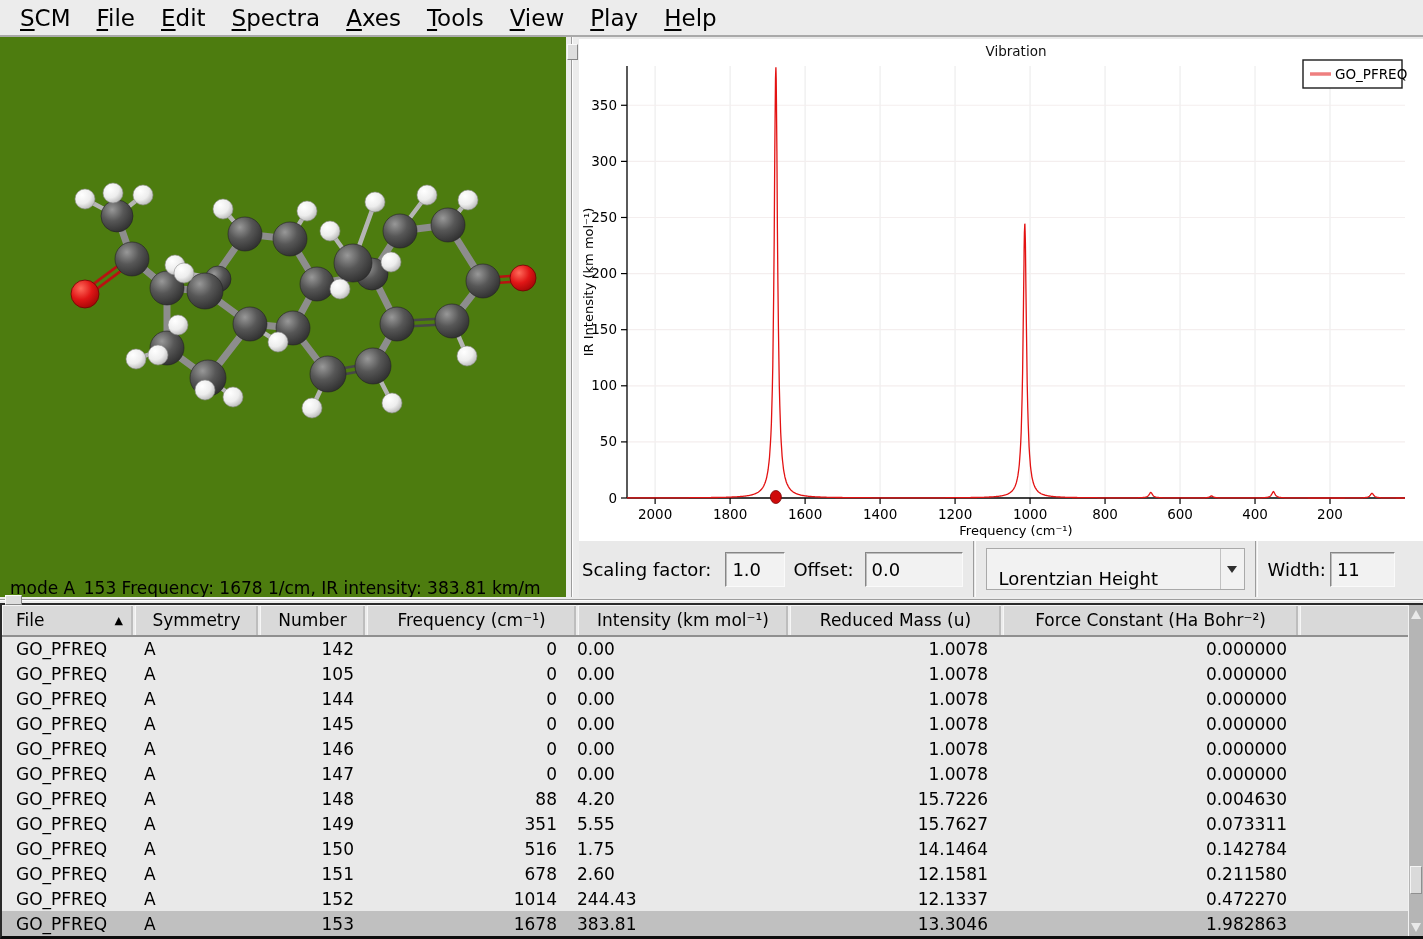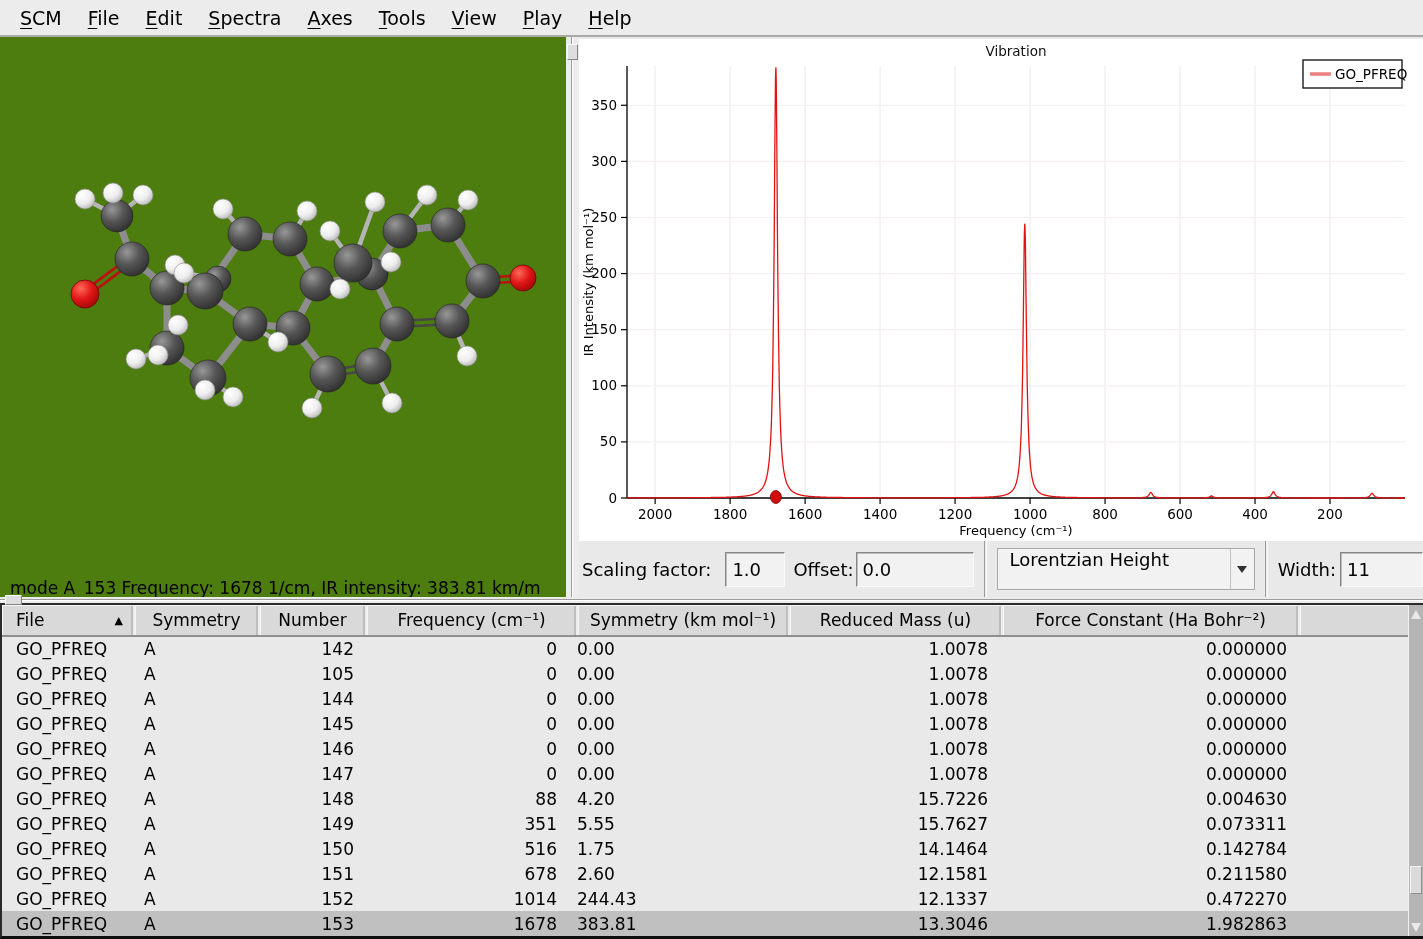--- a/index.html
+++ b/index.html
@@ -2,42 +2,42 @@
 <html><head>
 <meta charset="utf-8">
 <style>
   *{margin:0;padding:0;box-sizing:border-box;}
   html,body{width:1423px;height:939px;overflow:hidden;}
   body{font-family:"DejaVu Sans","Liberation Sans",sans-serif;background:#ebebeb;color:#000;}
   .window{width:1423px;height:939px;display:flex;flex-direction:column;}
 
   
   .menubar{height:37px;flex:none;background:#ececec;border-bottom:2px solid #a9a9a9;display:flex;align-items:center;padding-left:7px;}
-  .menu-item{font-size:19px;padding:0 13px;cursor:default;white-space:nowrap;}
+  .menu-item{font-size:23px;padding:0 13px;cursor:default;white-space:nowrap;}
   .menu-item u{text-underline-offset:3px;}
 
   
   .main{height:560px;flex:none;display:flex;}
   .left-panel{width:566px;flex:none;background:#4d7c0f;display:flex;flex-direction:column;gap:19px;}
   .left-panel svg{flex:none;display:block;}
   .status-text{font-size:17px;padding:2px 0 6px 10px;white-space:nowrap;}
   .vsplitter{width:13px;flex:none;background:#ececec;position:relative;}
   .vsplitter .groove{position:absolute;left:5px;top:0;bottom:0;width:2px;border-left:1px solid #9c9c9c;border-right:1px solid #fdfdfd;}
   .vsash{position:absolute;left:1px;top:7px;width:11px;height:16px;background:#dedede;border:1px solid #858585;border-top-color:#fafafa;border-left-color:#fafafa;}
 
   .right-panel{flex:1;display:flex;flex-direction:column;background:#e9e9e9;padding-top:2px;min-width:0;}
   .chart-area{height:502px;flex:none;background:#ffffff;}
   .controls{flex:1;display:flex;align-items:center;padding-left:3px;}
   .ctl-label{font-size:18px;white-space:nowrap;}
   .ctl-input{height:35px;background:#f2f2f2;border:1px solid;border-color:#868686 #fafafa #fafafa #868686;box-shadow:inset 1px 1px 0 #bdbdbd;font-size:18px;font-family:inherit;padding:0 6px;color:#000;}
   .in-scaling{width:60px;margin:0 8px 0 14px;}
-  .in-offset{width:118px;margin-left:2px;}
-  .in-width{width:83px;margin-left:4px;}
+  .in-offset{width:98px;margin-left:11px;}
+  .in-width{width:65px;margin-left:4px;}
   .sep{width:3px;align-self:stretch;border-left:1px solid #9c9c9c;border-right:1px solid #fbfbfb;margin:0 10px;}
-  .combobox{width:259px;height:42px;background:#f2f2f2;border:1px solid #a9a9a9;display:flex;align-items:flex-start;}
+  .combobox{width:259px;height:42px;background:#f2f2f2;border:1px solid #a9a9a9;display:flex;align-items:flex-end;}
   .cb-text{flex:1;font-size:18px;padding-left:12px;white-space:nowrap;overflow:hidden;}
   .cb-btn{width:24px;height:100%;flex:none;display:flex;align-items:center;justify-content:center;border-left:1px solid #c2c2c2;}
   .cb-arrow{width:0;height:0;border-left:5px solid transparent;border-right:5px solid transparent;border-top:7px solid #2f2f2f;}
 
   
   .hsplitter{height:6px;flex:none;background:#ececec;position:relative;}
   .hsplitter .groove{position:absolute;top:2px;left:0;right:0;height:2px;border-top:1px solid #9c9c9c;border-bottom:1px solid #fdfdfd;}
   .hsash{position:absolute;top:-2px;left:5px;width:17px;height:10px;background:#dedede;border:1px solid #858585;border-top-color:#fafafa;border-left-color:#fafafa;z-index:2;}
 
   
@@ -323,21 +323,21 @@
             <tr>
               <th class="th-file">
                 <div class="hdr-flex">
                   <span>File</span>
                   <span class="sort-arrow">▲</span>
                 </div>
               </th>
               <th>Symmetry</th>
               <th>Number</th>
               <th>Frequency (cm⁻¹)</th>
-              <th>Symmetry (km mol⁻¹)</th>
+              <th>Intensity (km mol⁻¹)</th>
               <th>Reduced Mass (u)</th>
               <th>Force Constant (Ha Bohr⁻²)</th>
               <th class="filler"></th>
             </tr>
           </thead>
           <tbody>
             <tr>
               <td>GO_PFREQ</td>
               <td>A</td>
               <td>142</td>

